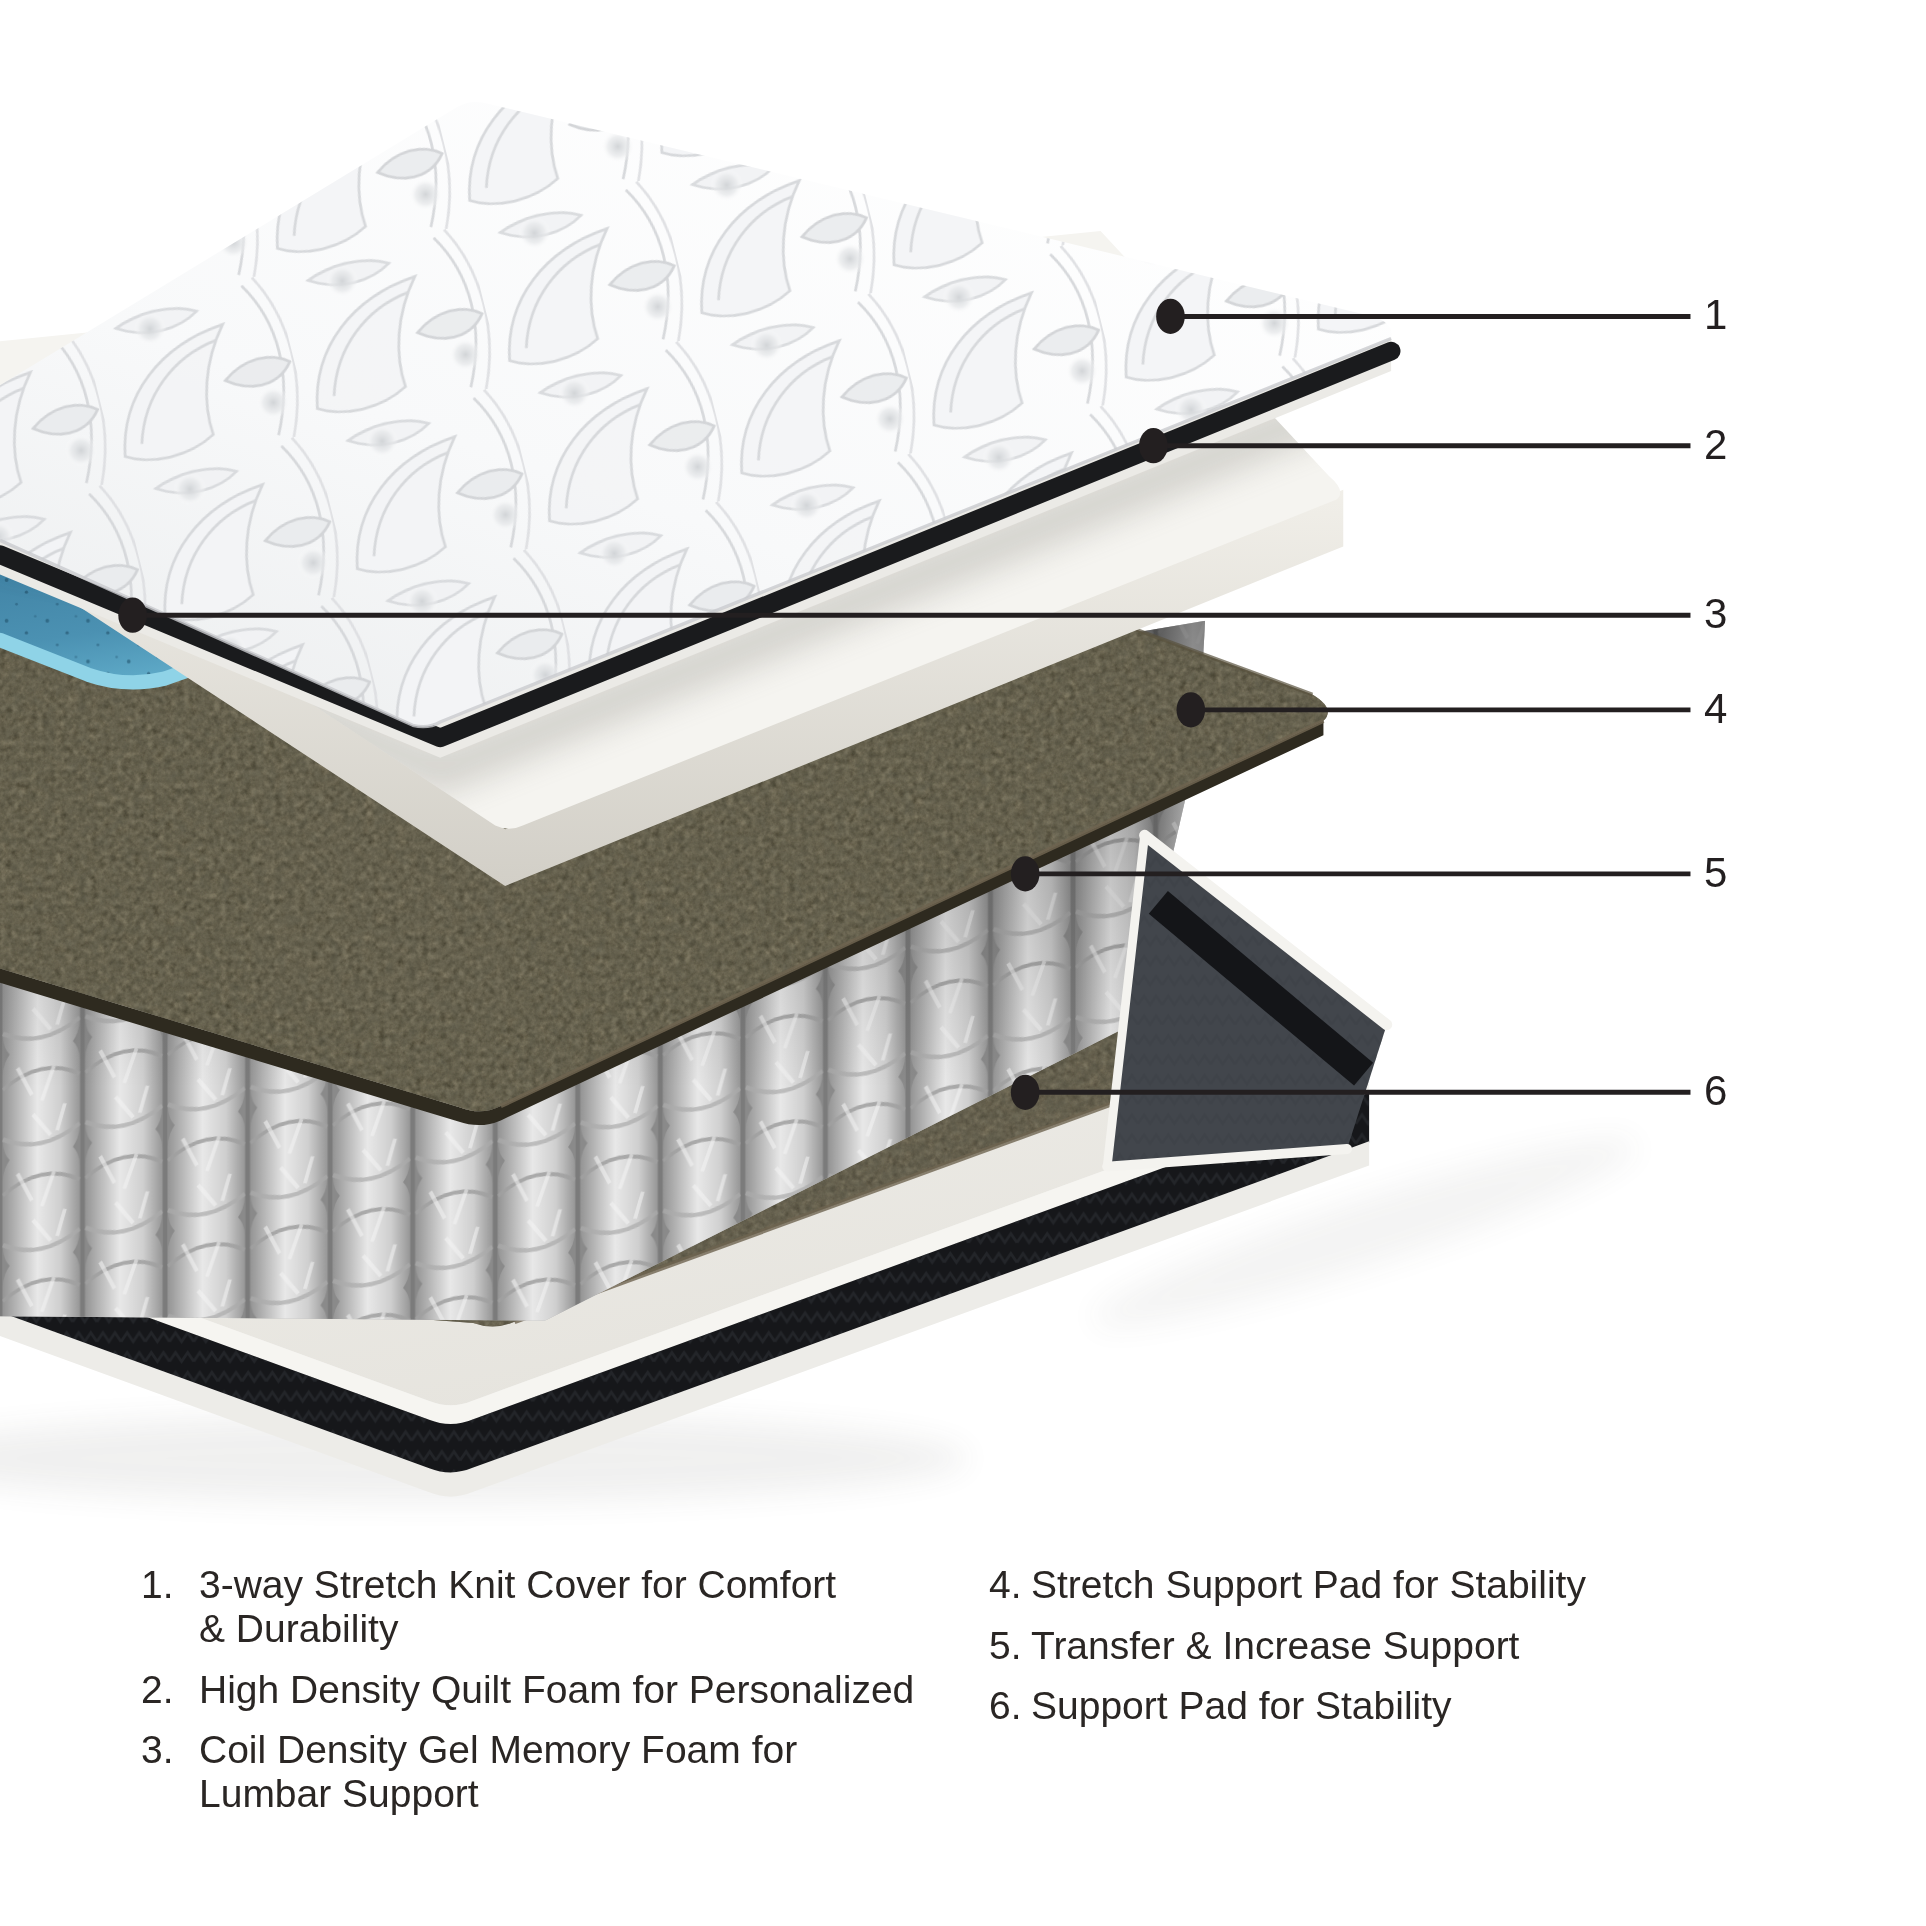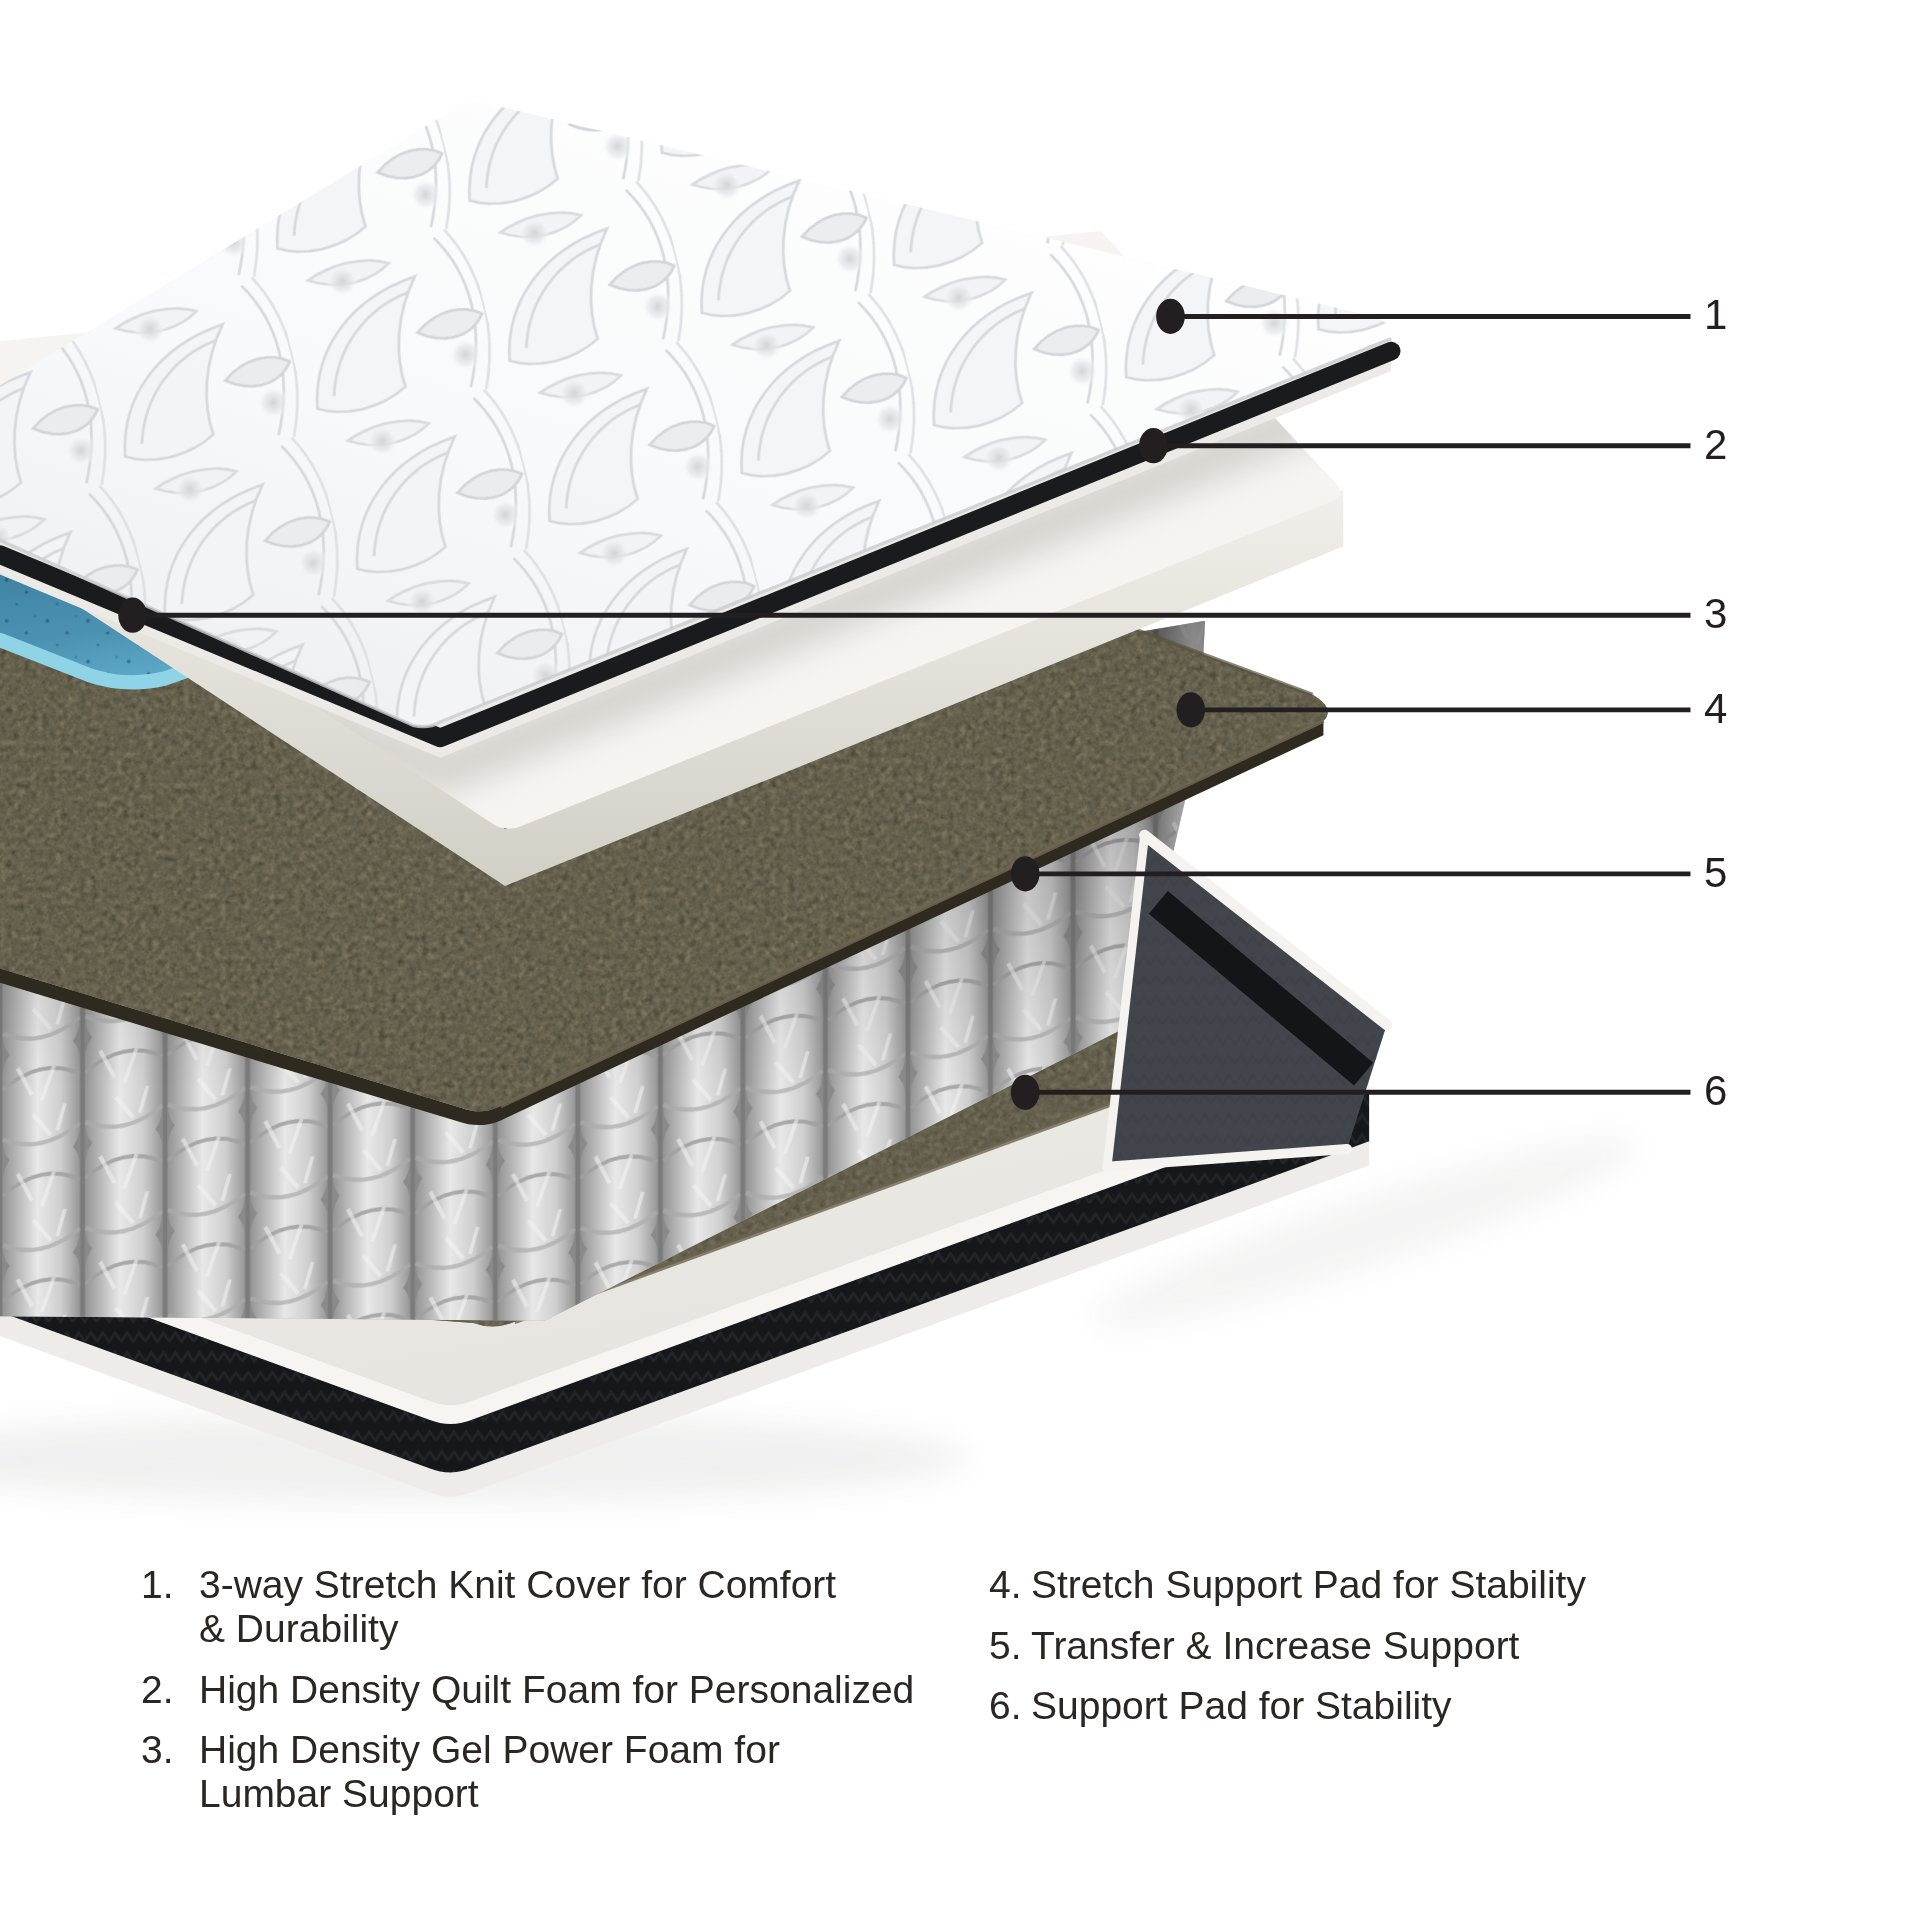--- a/index.html
+++ b/index.html
@@ -225,21 +225,21 @@
         </div>
         <div class="legend-item">
           <span class="li-num">2.</span>
           <span class="li-lines">
             <div>High Density Quilt Foam for Personalized</div>
           </span>
         </div>
         <div class="legend-item">
           <span class="li-num">3.</span>
           <span class="li-lines">
-            <div>High Density Gel Power Foam for</div>
+            <div>Coil Density Gel Memory Foam for</div>
             <div>Lumbar Support</div>
           </span>
         </div>
       </div>
   <div class="legend-col" id="legend-col-right">
         <div class="legend-item">
           <span class="li-num">4.</span>
           <span class="li-lines">
             <div>Stretch Support Pad for Stability</div>
           </span>

